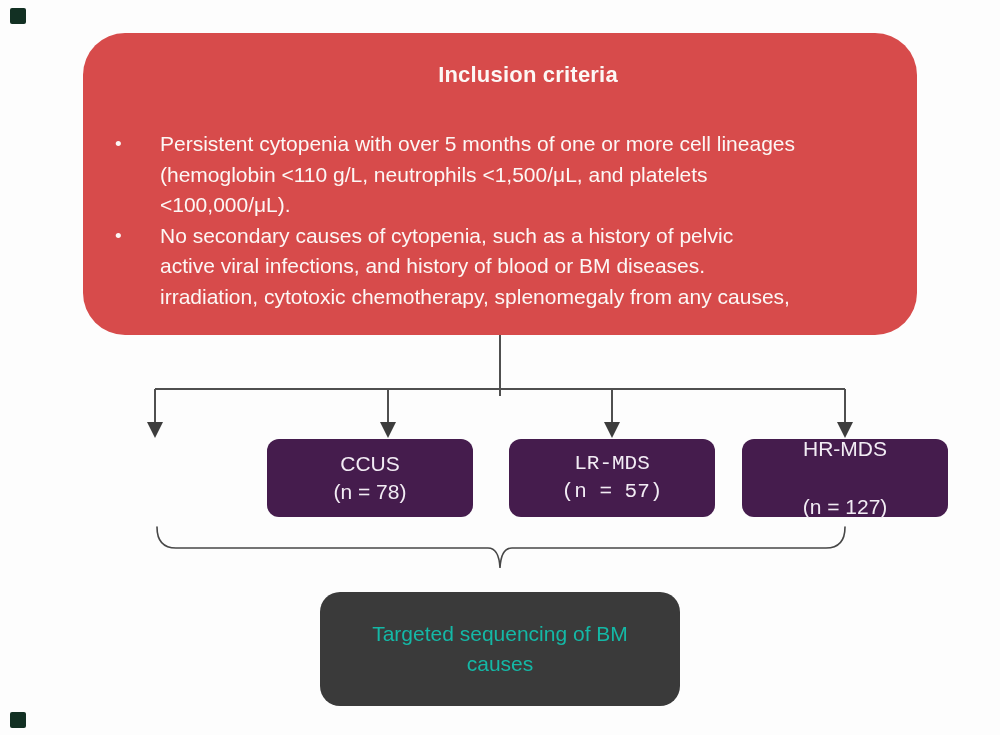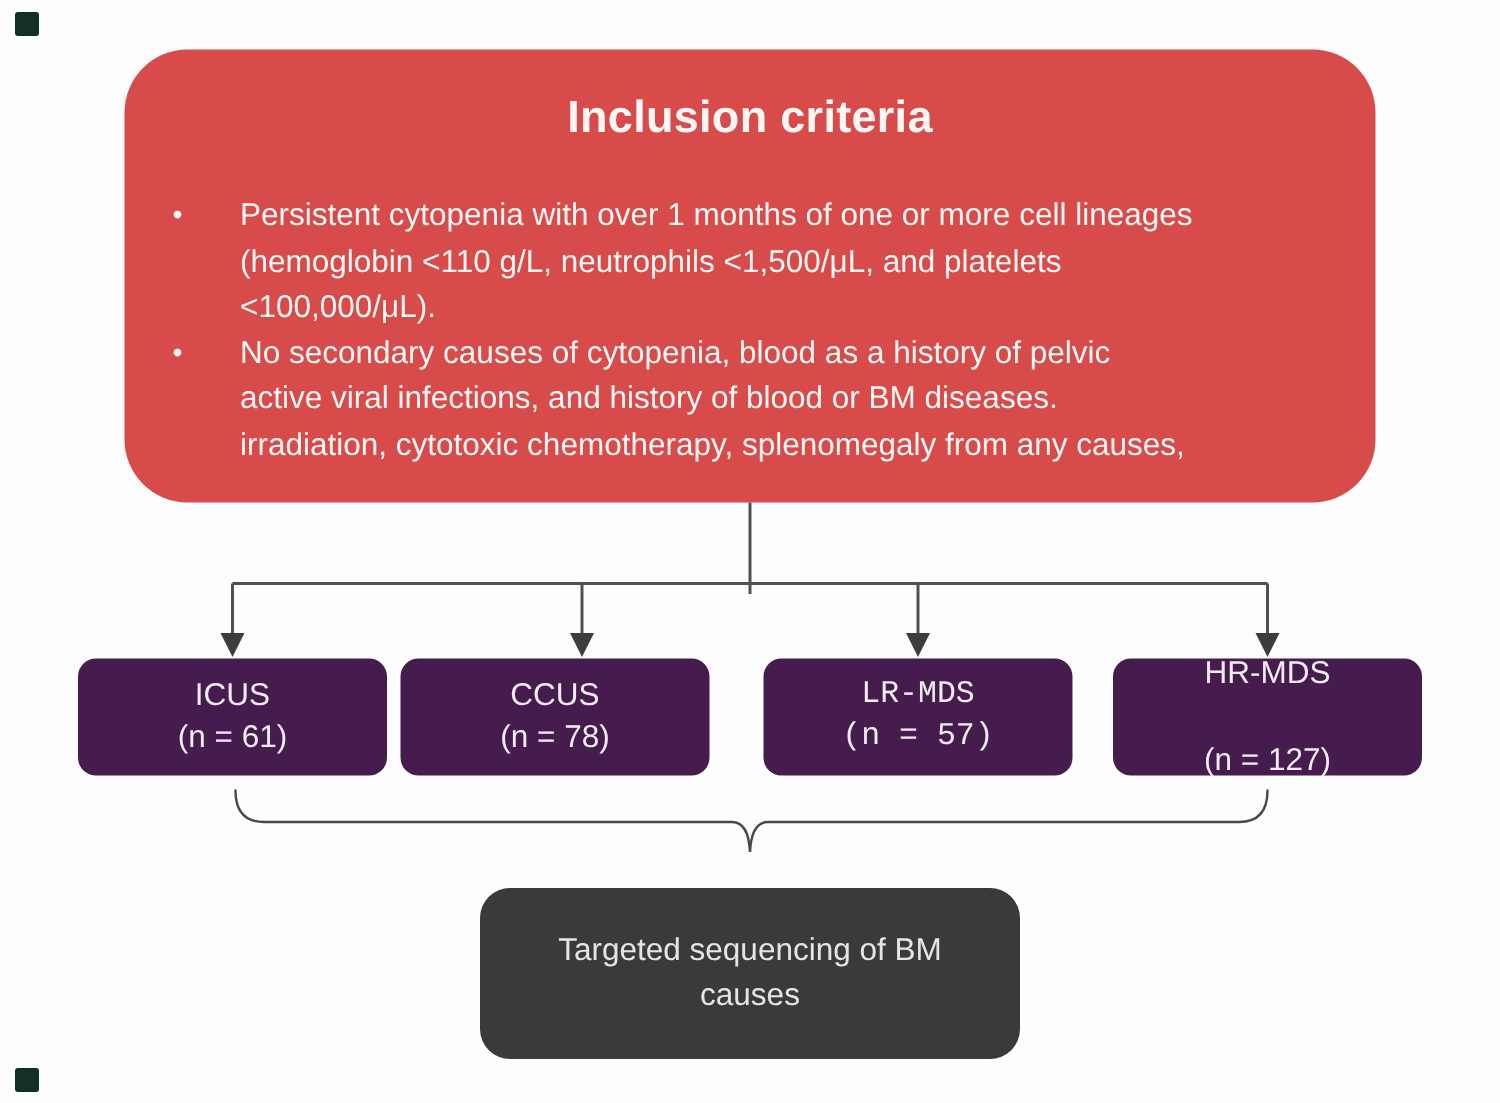--- a/index.html
+++ b/index.html
@@ -22,22 +22,23 @@
 
   
   .red-box {
     position: absolute; left: 83px; top: 33px;
     width: 834px; height: 302px;
     background: #d74b4b; border-radius: 42px;
     color: #fcf7f5;
   }
   .red-title {
     position: absolute; top: 29px; left: 0; width: 100%;
-    text-align: center; font-size: 30px; font-weight: bold;
+    text-align: center; font-size: 22px; font-weight: bold;
     letter-spacing: 0.2px;
+    padding-left: 28px;
   }
   .bullets {
     position: absolute; left: 26px; top: 96px; width: 780px;
     font-size: 21px; line-height: 30.5px;
   }
   .bullet-row { display: flex; align-items: flex-start; }
   .bullet-dot { width: 51px; padding-left: 6px; box-sizing: border-box; font-size: 19px; }
   .bullet-text { flex: 1; }
 
   
@@ -54,48 +55,48 @@
   .group-box.g0 { left: 52px; }
   .group-box.g1 { left: 267px; }
   .group-box.g2 { left: 509px; font-family: Liberation Mono, monospace; }
   .group-box.g3 { left: 742px; gap: 30px; }
 
   
   .dark-box {
     position: absolute; left: 320px; top: 592px;
     width: 360px; height: 114px;
     background: #3a3a3a; border-radius: 20px;
-    color: #e5e5e5; display: flex; flex-direction: column;
+    color: #14b8a6; display: flex; flex-direction: column;
     align-items: center; justify-content: center;
     font-size: 21px; line-height: 30px; text-align: center;
   }
 </style>
 </head>
 <body>
 
 <div class="canvas">
 
   <div class="corner-marker top"></div>
   <div class="corner-marker bottom"></div>
 
   <div class="red-box">
     <div class="red-title">Inclusion criteria</div>
     <div class="bullets">
       <div class="bullet-row">
         <div class="bullet-dot">•</div>
         <div class="bullet-text">
-          <div>Persistent cytopenia with over 1 months of one or more cell lineages</div>
+          <div>Persistent cytopenia with over 5 months of one or more cell lineages</div>
           <div>(hemoglobin &lt;110 g/L, neutrophils &lt;1,500/μL, and platelets</div>
           <div>&lt;100,000/μL).</div>
         </div>
       </div>
       <div class="bullet-row">
         <div class="bullet-dot">•</div>
         <div class="bullet-text">
-          <div>No secondary causes of cytopenia, blood as a history of pelvic</div>
+          <div>No secondary causes of cytopenia, such as a history of pelvic</div>
           <div>active viral infections, and history of blood or BM diseases.</div>
           <div>irradiation, cytotoxic chemotherapy, splenomegaly from any causes,</div>
         </div>
       </div>
     </div>
   </div>
 
   <svg class="connectors" viewBox="0 0 1000 735" xmlns="http://www.w3.org/2000/svg">
 
     <path d="M500,335 V396" stroke="#4f4f4f" stroke-width="2" fill="none"></path>
@@ -108,24 +109,20 @@
     <path d="M845,389 V425" stroke="#4f4f4f" stroke-width="2" fill="none"></path>
 
     <polygon points="147,422 163,422 155,438" fill="#3d3d3d"></polygon>
     <polygon points="380,422 396,422 388,438" fill="#3d3d3d"></polygon>
     <polygon points="604,422 620,422 612,438" fill="#3d3d3d"></polygon>
     <polygon points="837,422 853,422 845,438" fill="#3d3d3d"></polygon>
 
     <path d="M157,527 Q157,548 176,548 H488 Q499,548 500,568 Q501,548 512,548 H826 Q845,548 845,527" stroke="#474747" stroke-width="1.6" fill="none" stroke-linecap="round"></path>
   </svg>
 
-  <div class="group-box g0">
-    <div>ICUS</div>
-    <div>(n = 61)</div>
-  </div>
   <div class="group-box g1">
     <div>CCUS</div>
     <div>(n = 78)</div>
   </div>
   <div class="group-box g2">
     <div>LR-MDS</div>
     <div>(n = 57)</div>
   </div>
   <div class="group-box g3">
     <div>HR-MDS</div>

